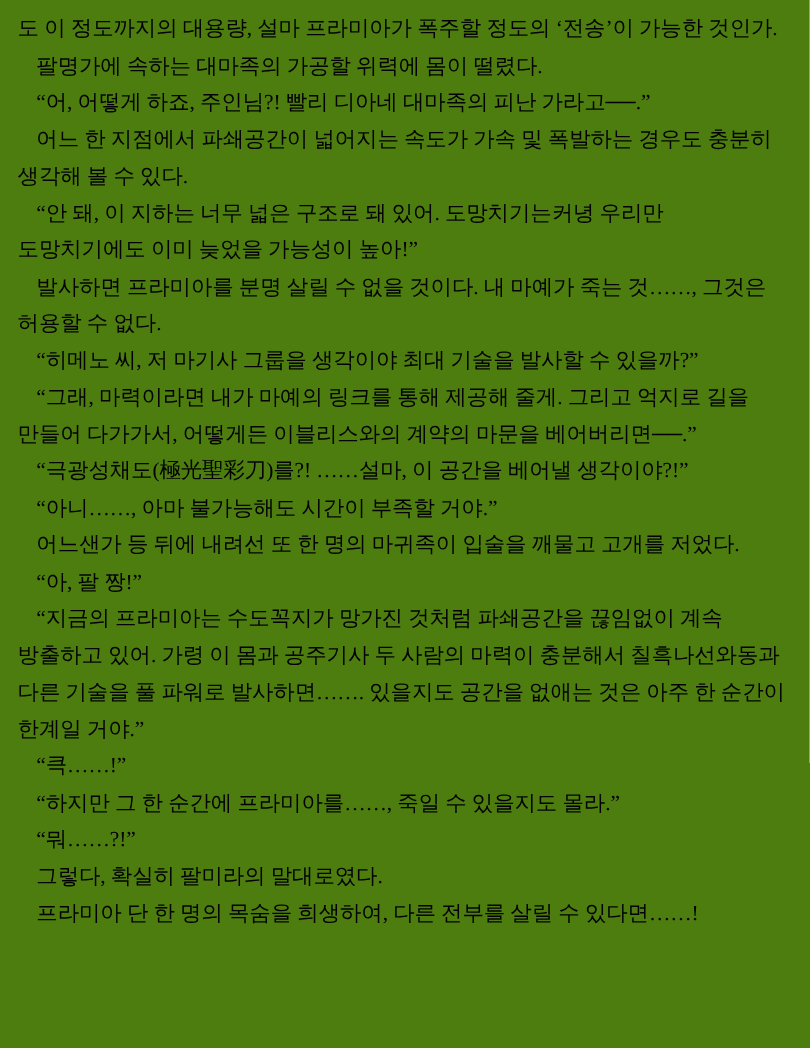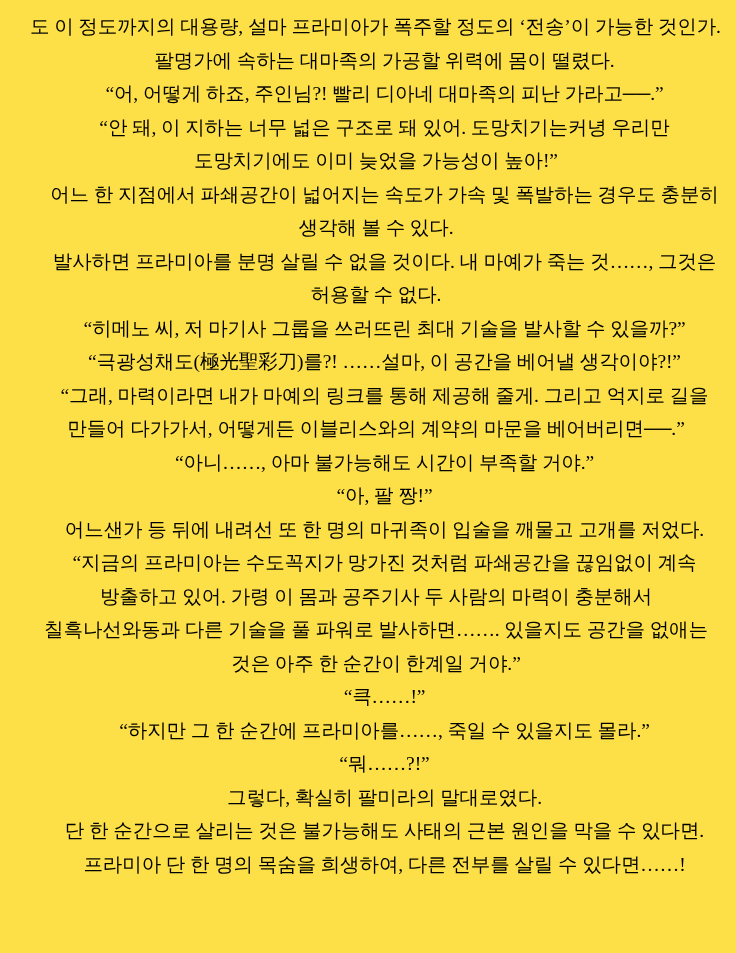--- a/index.html
+++ b/index.html
@@ -11,56 +11,54 @@
     width: 736px;
     height: 953px;
     font-family: "Liberation Serif", "DejaVu Serif", serif;
     color: #000000;
     overflow: hidden;
   }
   #page {
     width: 736px;
     height: 953px;
     box-sizing: border-box;
-    padding: 10px 14px 0 30px;
-    background: #fde047;
+    padding: 10px 14px 0 16px;
+    background: #4d7c0f;
   }
   .para {
     font-size: 19.5px;
     line-height: 33.5px;
     margin: 0 0 0 0;
     text-align: left;
     letter-spacing: -0.1px;
     word-break: keep-all;
     white-space: normal;
   }
   .indent {
     text-indent: 17px;
-    text-align: center;
   }
   .noindent {
     text-indent: 0;
   }
 </style>
 </head>
 <body>
 
 <div id="page">
     <p class="para noindent">도 이 정도까지의 대용량, 설마 프라미아가 폭주할 정도의 ‘전송’이 가능한 것인가.</p>
     <p class="para indent">팔명가에 속하는 대마족의 가공할 위력에 몸이 떨렸다.</p>
     <p class="para indent">“어, 어떻게 하죠, 주인님?! 빨리 디아네 대마족의 피난 가라고──.”</p>
+    <p class="para indent">어느 한 지점에서 파쇄공간이 넓어지는 속도가 가속 및 폭발하는 경우도 충분히 생각해 볼 수 있다.</p>
     <p class="para indent">“안 돼, 이 지하는 너무 넓은 구조로 돼 있어. 도망치기는커녕 우리만 도망치기에도 이미 늦었을 가능성이 높아!”</p>
-    <p class="para indent">어느 한 지점에서 파쇄공간이 넓어지는 속도가 가속 및 폭발하는 경우도 충분히 생각해 볼 수 있다.</p>
     <p class="para indent">발사하면 프라미아를 분명 살릴 수 없을 것이다. 내 마예가 죽는 것……, 그것은 허용할 수 없다.</p>
-    <p class="para indent">“히메노 씨, 저 마기사 그룹을 쓰러뜨린 최대 기술을 발사할 수 있을까?”</p>
+    <p class="para indent">“히메노 씨, 저 마기사 그룹을 생각이야 최대 기술을 발사할 수 있을까?”</p>
+    <p class="para indent">“그래, 마력이라면 내가 마예의 링크를 통해 제공해 줄게. 그리고 억지로 길을 만들어 다가가서, 어떻게든 이블리스와의 계약의 마문을 베어버리면──.”</p>
     <p class="para indent">“극광성채도(極光聖彩刀)를?! ……설마, 이 공간을 베어낼 생각이야?!”</p>
-    <p class="para indent">“그래, 마력이라면 내가 마예의 링크를 통해 제공해 줄게. 그리고 억지로 길을 만들어 다가가서, 어떻게든 이블리스와의 계약의 마문을 베어버리면──.”</p>
     <p class="para indent">“아니……, 아마 불가능해도 시간이 부족할 거야.”</p>
+    <p class="para indent">어느샌가 등 뒤에 내려선 또 한 명의 마귀족이 입술을 깨물고 고개를 저었다.</p>
     <p class="para indent">“아, 팔 짱!”</p>
-    <p class="para indent">어느샌가 등 뒤에 내려선 또 한 명의 마귀족이 입술을 깨물고 고개를 저었다.</p>
     <p class="para indent">“지금의 프라미아는 수도꼭지가 망가진 것처럼 파쇄공간을 끊임없이 계속 방출하고 있어. 가령 이 몸과 공주기사 두 사람의 마력이 충분해서 칠흑나선와동과 다른 기술을 풀 파워로 발사하면……. 있을지도 공간을 없애는 것은 아주 한 순간이 한계일 거야.”</p>
     <p class="para indent">“큭……!”</p>
     <p class="para indent">“하지만 그 한 순간에 프라미아를……, 죽일 수 있을지도 몰라.”</p>
     <p class="para indent">“뭐……?!”</p>
     <p class="para indent">그렇다, 확실히 팔미라의 말대로였다.</p>
-    <p class="para indent">단 한 순간으로 살리는 것은 불가능해도 사태의 근본 원인을 막을 수 있다면.</p>
     <p class="para indent">프라미아 단 한 명의 목숨을 희생하여, 다른 전부를 살릴 수 있다면……!</p>
   </div>
 
 </body></html>

